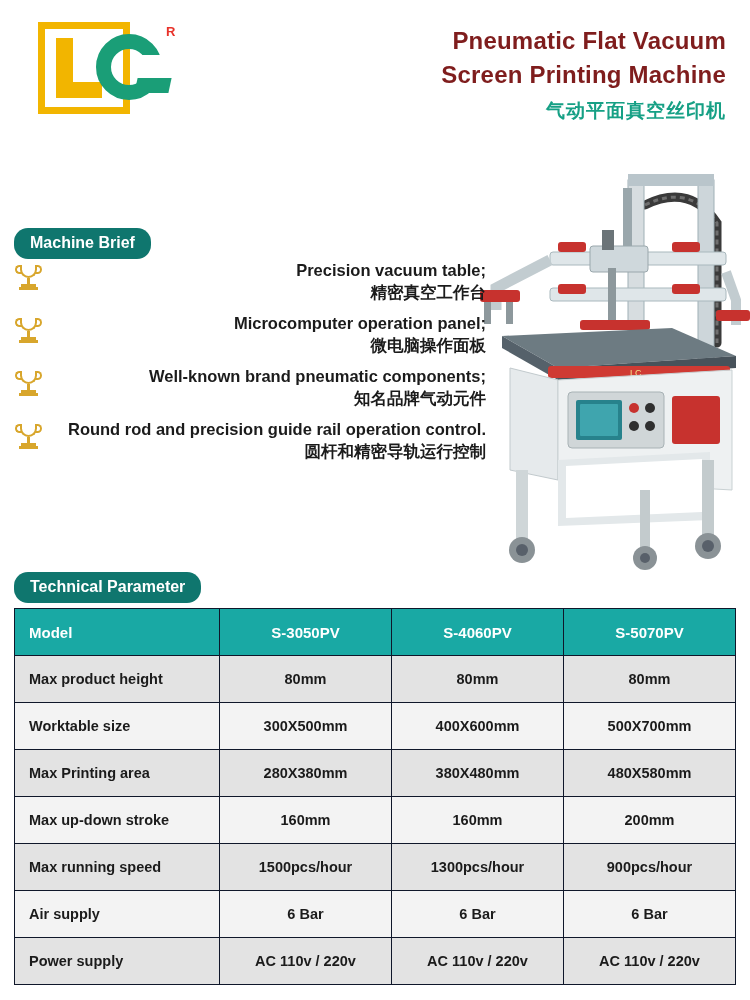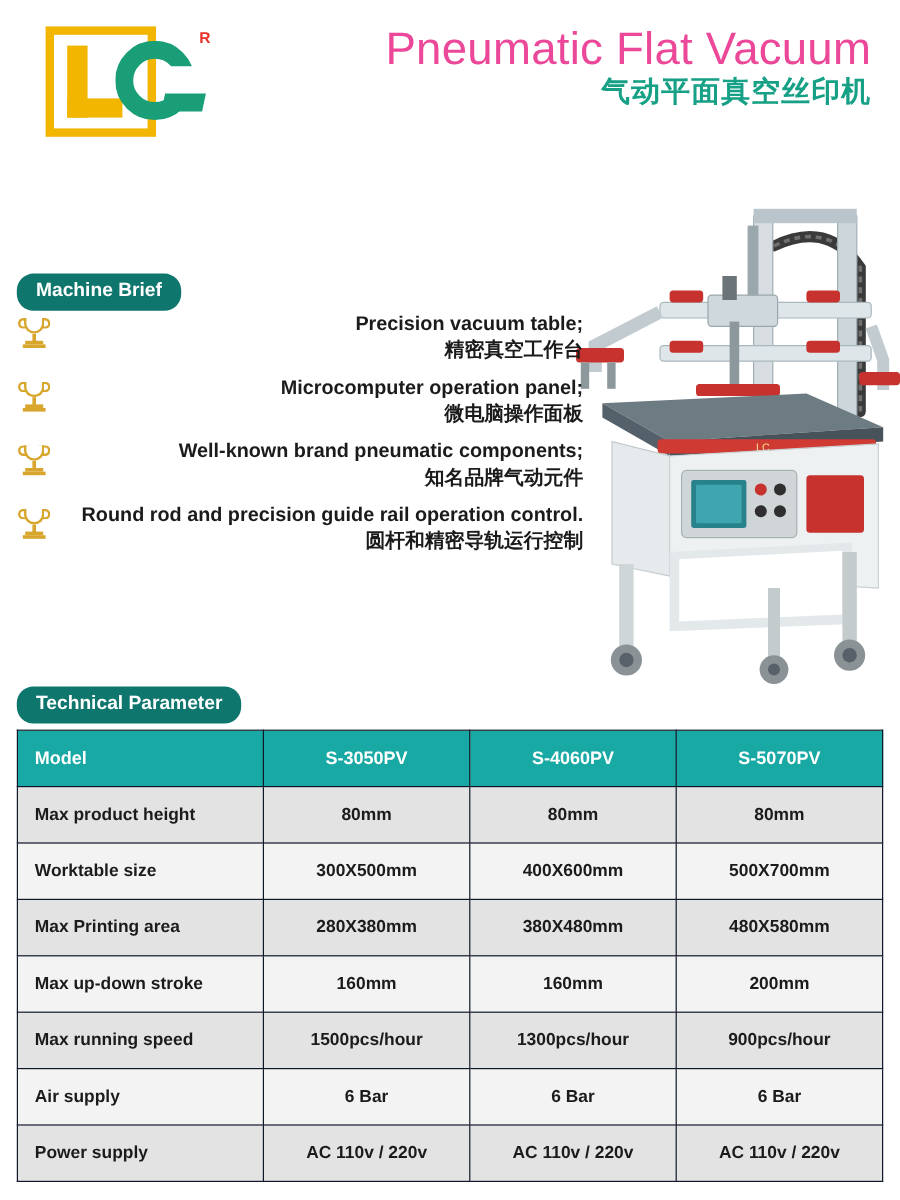--- a/index.html
+++ b/index.html
@@ -88,28 +88,28 @@
     color: #e8322a;
     font-weight: bold;
   }
   .title-block {
     position: absolute;
     right: 24px;
     top: 24px;
     text-align: right;
   }
   .title-en {
-    font-size: 38px;
+    font-size: 24px;
     line-height: 34px;
-    color: #ec4899;
-    font-weight: normal;
+    color: #7f1d1d;
+    font-weight: bold;
     letter-spacing: 0.2px;
   }
   .title-cn {
-    font-size: 24px;
+    font-size: 19px;
     line-height: 30px;
     color: #16a085;
     font-weight: bold;
     margin-top: 4px;
     letter-spacing: 1px;
   }
 
   
   .section-tag {
     display: inline-block;
@@ -262,20 +262,21 @@
     <div class="logo-l-foot"></div>
     <div class="logo-c">
       <div class="logo-c-outer"></div>
       <div class="logo-c-bar"></div>
     </div>
     <div class="logo-r">R</div>
   </div>
 
   <div class="title-block">
     <div class="title-en">Pneumatic Flat Vacuum</div>
+    <div class="title-en">Screen Printing Machine</div>
     <div class="title-cn">气动平面真空丝印机</div>
   </div>
 </div>
 
 <div class="machine-photo">
   <svg width="310" height="430" viewBox="0 0 310 430" xmlns="http://www.w3.org/2000/svg">
     <rect x="0" y="0" width="310" height="430" fill="#ffffff"></rect>
 
     <path d="M205 45 q45 -22 72 18 l0 120" stroke="#3a3a3a" stroke-width="9" fill="none" stroke-linecap="round"></path>
     <path d="M205 45 q45 -22 72 18 l0 120" stroke="#6f6f6f" stroke-width="3" fill="none" stroke-dasharray="5 4"></path>

